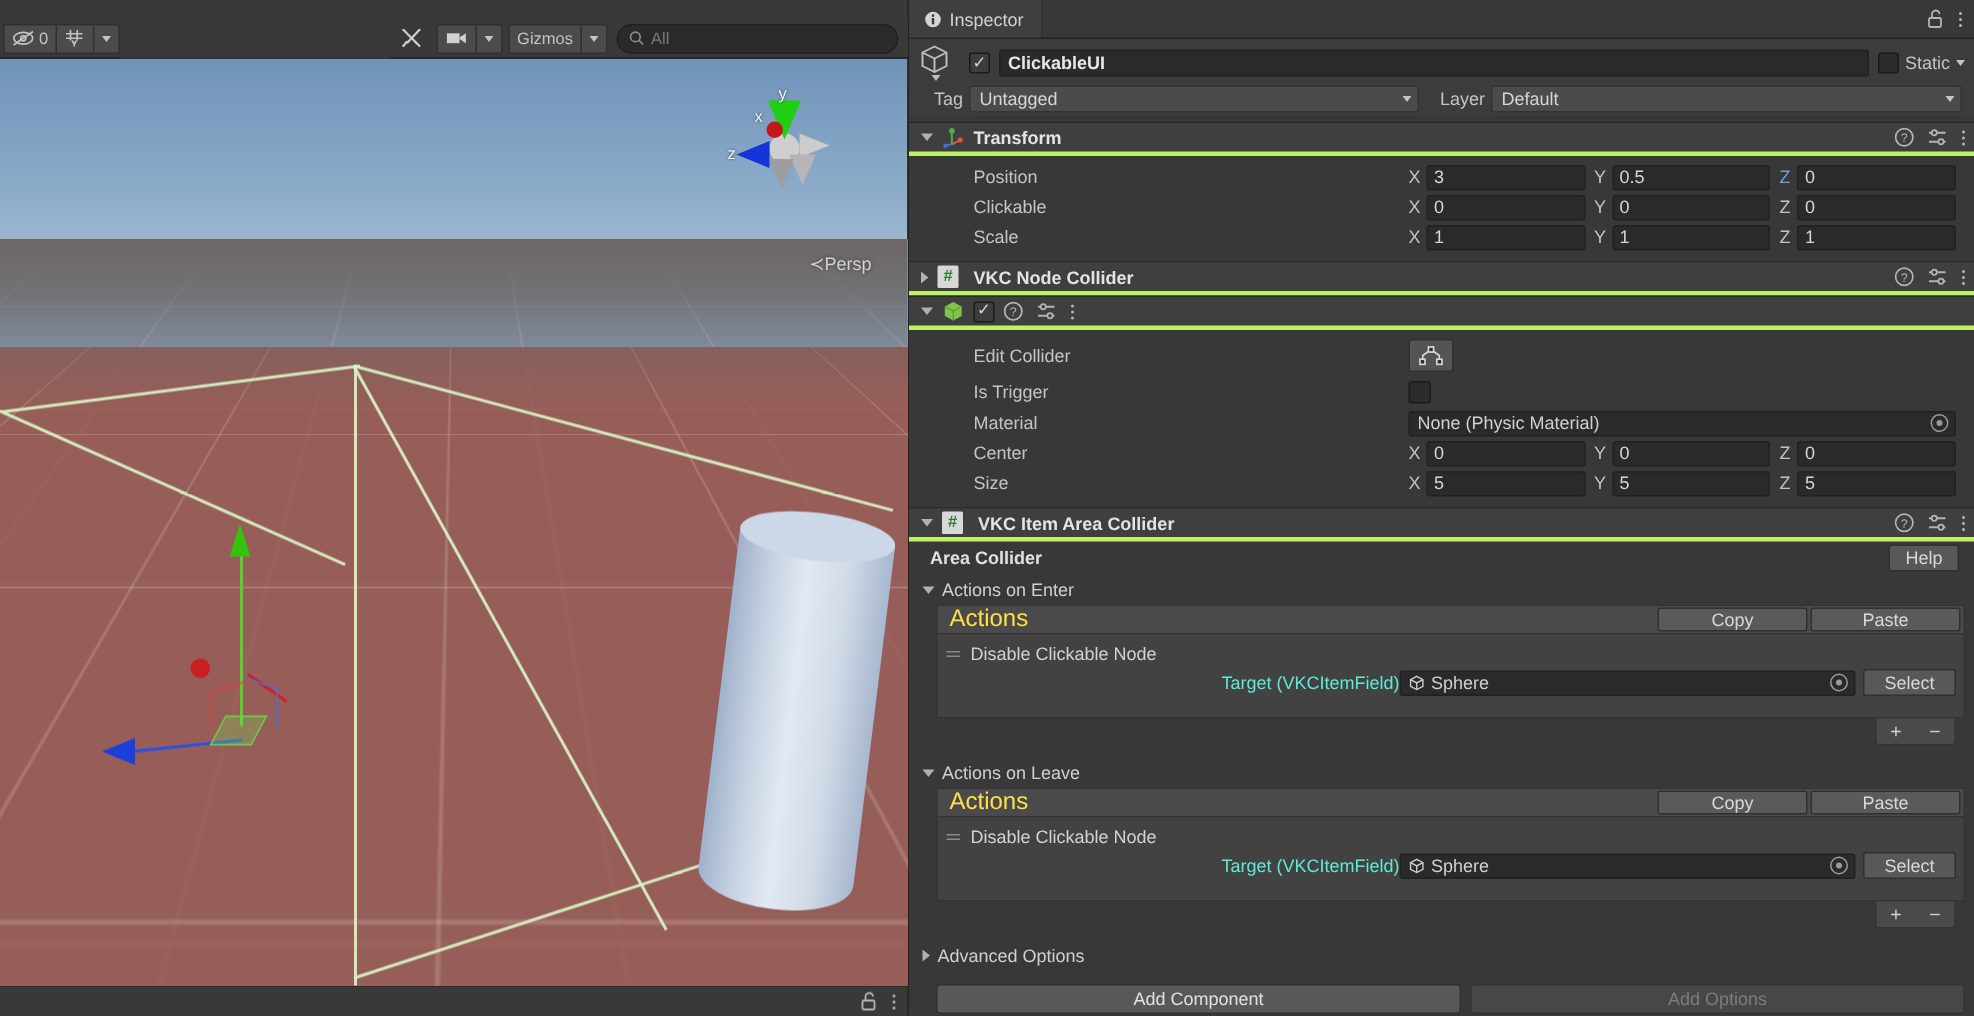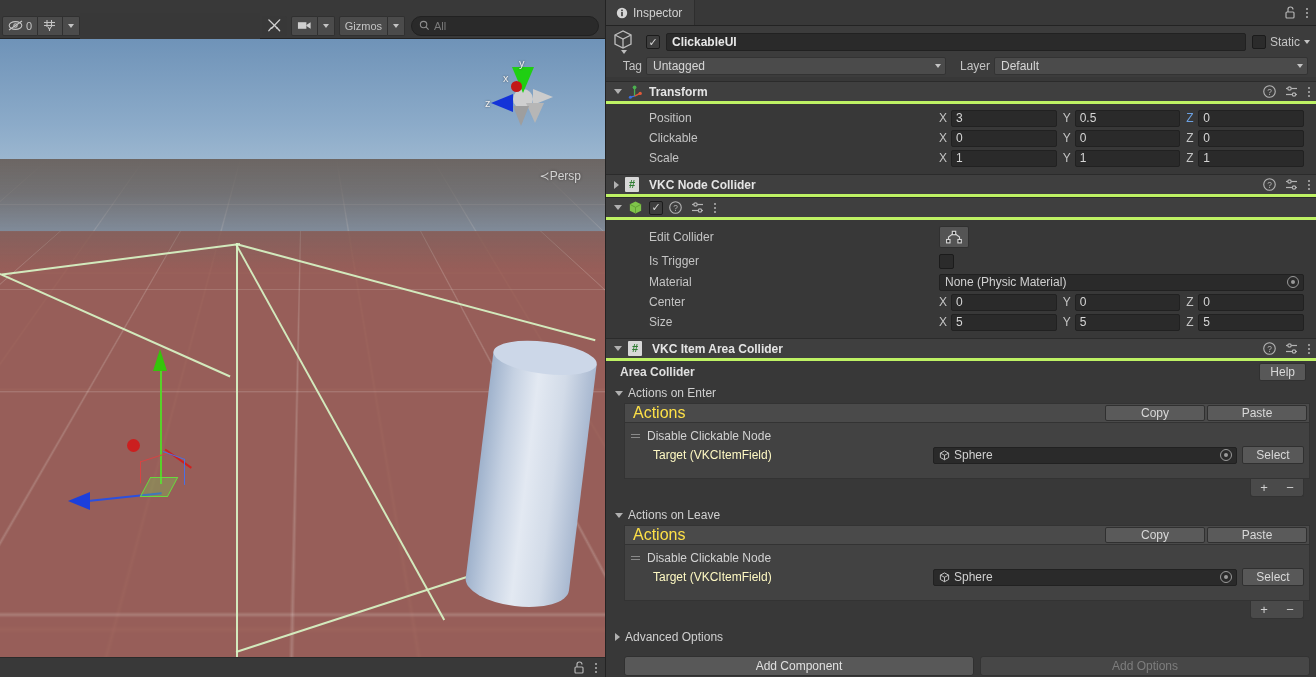--- a/index.html
+++ b/index.html
@@ -248,21 +248,21 @@
   .list-content {
     background: #424242; border: 1px solid #333; border-top: none;
     padding: 4px 0 10px 0; min-height: 56px;
   }
   .action-item { padding-left: 6px; }
   .action-name-row { display: flex; align-items: center; gap: 7px; height: 18px; }
   .drag-handle { display: flex; flex-direction: column; gap: 2px; width: 9px; flex: none; }
   .drag-handle i { display: block; height: 1px; background: #8a8a8a; }
   .action-name { font-size: 12px; color: #d2d2d2; }
   .action-field-row { display: flex; align-items: center; height: 20px; padding-left: 22px; }
-  .action-field-row .aflabel { width: 280px; font-size: 12px; color: #fef9c3; flex: none; }
+  .action-field-row .aflabel { width: 280px; font-size: 12px; color: #5eead4; flex: none; text-align: right; }
   .list-footer { display: flex; justify-content: flex-end; margin: 0 6px 0 0; }
   .footer-btns {
     height: 18px; background: #4a4a4a; border: 1px solid #333; border-top: none;
     border-radius: 0 0 3px 3px; display: flex; align-items: center; gap: 0;
   }
   .fbtn {
     width: 26px; height: 18px; display: flex; align-items: center; justify-content: center;
     color: #d0d0d0; font-size: 13px;
   }
   .bottom-btns {

